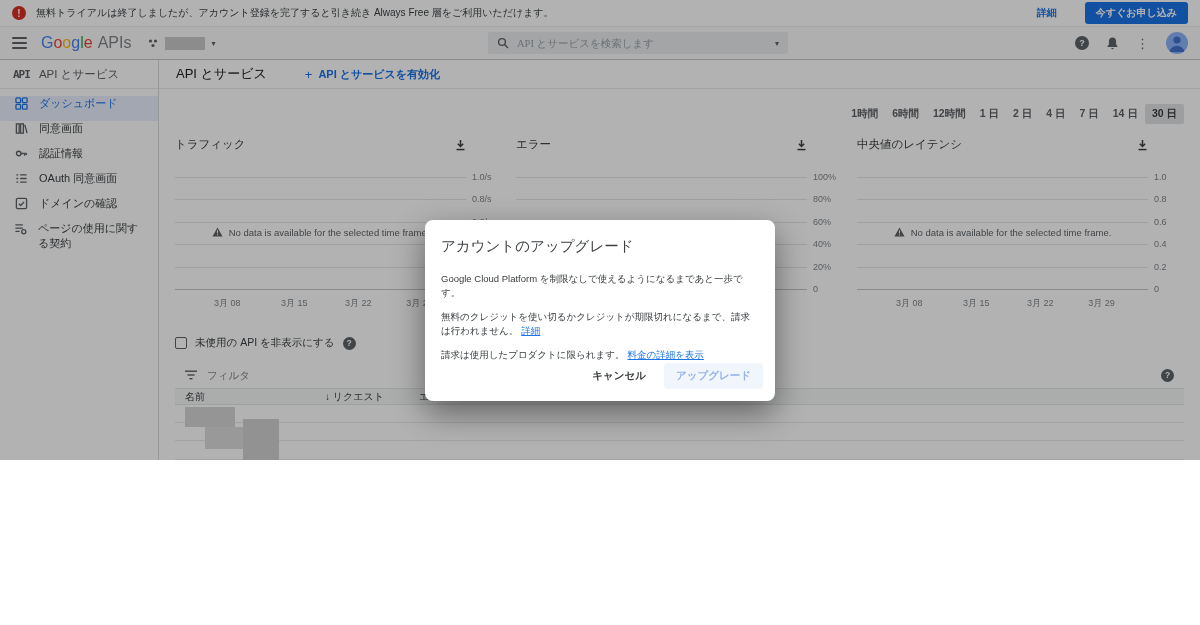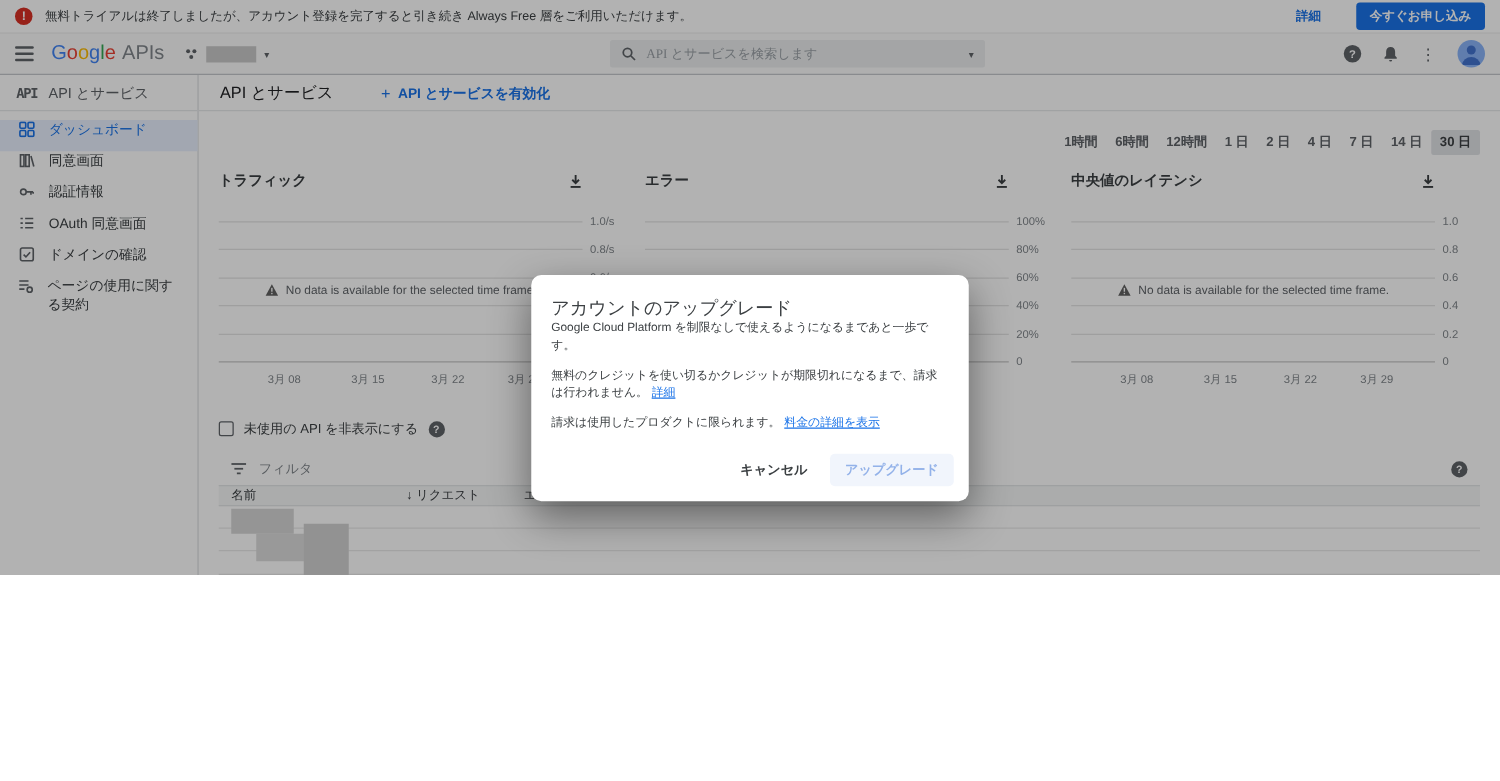--- a/index.html
+++ b/index.html
@@ -57,21 +57,21 @@
   .enable-btn { display:flex; align-items:center; gap:6px; color:#1a73e8; font-size:11px; font-weight:bold; background:none; border:none; cursor:pointer; font-family:inherit; }
   .plus-ico { font-size:13px; font-weight:normal; }
   .plus-ico::before { content:"+"; }
   .content { padding:0 16px; }
   .timebar { display:flex; justify-content:flex-end; align-items:center; margin-top:15px; }
   .trange { font-size:10.5px; font-weight:bold; color:#5f6368; padding:3px 7px; cursor:pointer; border-radius:2px; }
   .trange.sel { background:#e0e2e6; color:#3c4043; }
 
   .charts { display:grid; grid-template-columns:repeat(3,1fr); gap:14px; margin-top:13px; }
   .chart-head { display:flex; justify-content:space-between; align-items:center; margin-right:36px; }
-  .chart-head h3 { font-size:11.5px; font-weight:bold; color:#3c4043; }
+  .chart-head h3 { font-size:11.5px; font-weight:normal; color:#3c4043; }
   .dl { cursor:pointer; line-height:0; }
   .plot { position:relative; height:113px; margin-top:25px; margin-right:36px; }
   .gl { position:absolute; left:0; right:0; height:1px; background:#e4e4e4; }
   .gl.base { background:#c7c7c7; }
   .yl { position:absolute; left:100%; margin-left:6px; transform:translateY(-50%); font-size:9px; font-weight:normal; color:#80868b; white-space:nowrap; font-style:normal; }
   .nodata { position:absolute; left:0; right:0; top:44%; display:flex; align-items:center; justify-content:center; gap:6px; font-size:9.5px; color:#5f6368; }
   .xlabs { position:relative; height:16px; margin-right:36px; margin-top:3px; }
   .xlabs span { position:absolute; top:4px; transform:translateX(-50%); font-size:9px; color:#80868b; white-space:nowrap; }
 
   .hide-row { display:flex; align-items:center; gap:8px; margin-top:27px; font-size:10.5px; color:#3c4043; }
@@ -90,21 +90,21 @@
   .th-req { left:150px; }
   .th-req::before { content:"↓ "; font-weight:bold; }
   .th-err { left:244px; }
   .tbody { position:relative; }
   .trow { height:18.2px; border-bottom:1px solid #e9e9e9; cursor:pointer; }
   .redact { position:absolute; }
 
   
   .overlay { position:absolute; inset:0; background:rgba(0,0,0,0.30); z-index:40; }
   .modal { position:absolute; left:425px; top:220px; width:350px; height:181px; background:#fff; border-radius:8px; box-shadow:0 12px 32px rgba(0,0,0,0.45); z-index:50; padding:17px 16px; font-size:9.5px; color:#3c4043; }
-  .modal h2 { font-size:14.5px; font-weight:normal; color:#3c4043; margin-bottom:0; }
+  .modal h2 { font-size:14.5px; font-weight:normal; color:#3c4043; margin-bottom:16px; }
   .modal p { line-height:14px; margin-bottom:10px; }
   .mlink { color:#1a73e8; text-decoration:underline; cursor:pointer; margin-left:3px; }
   .modal-actions { position:absolute; right:12px; bottom:12px; display:flex; gap:8px; }
   .btn-cancel { background:none; border:none; font-size:10.5px; font-weight:bold; color:#3c4043; padding:6px 10px; cursor:pointer; font-family:inherit; }
   .btn-upgrade { background:#f1f5fc; border:none; border-radius:4px; font-size:10.5px; font-weight:bold; color:#93b2e9; padding:6px 12px; cursor:pointer; font-family:inherit; }
 </style>
 </head>
 <body>
 
 <div class="page">

